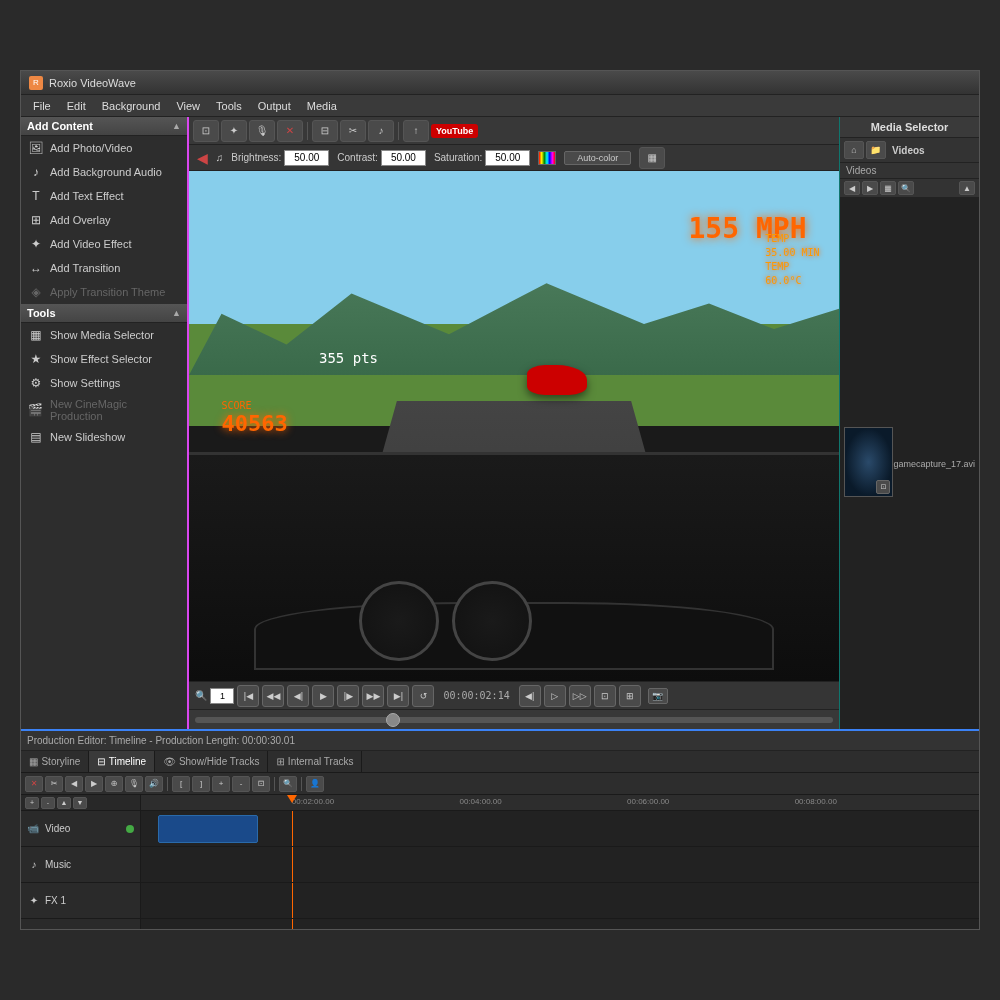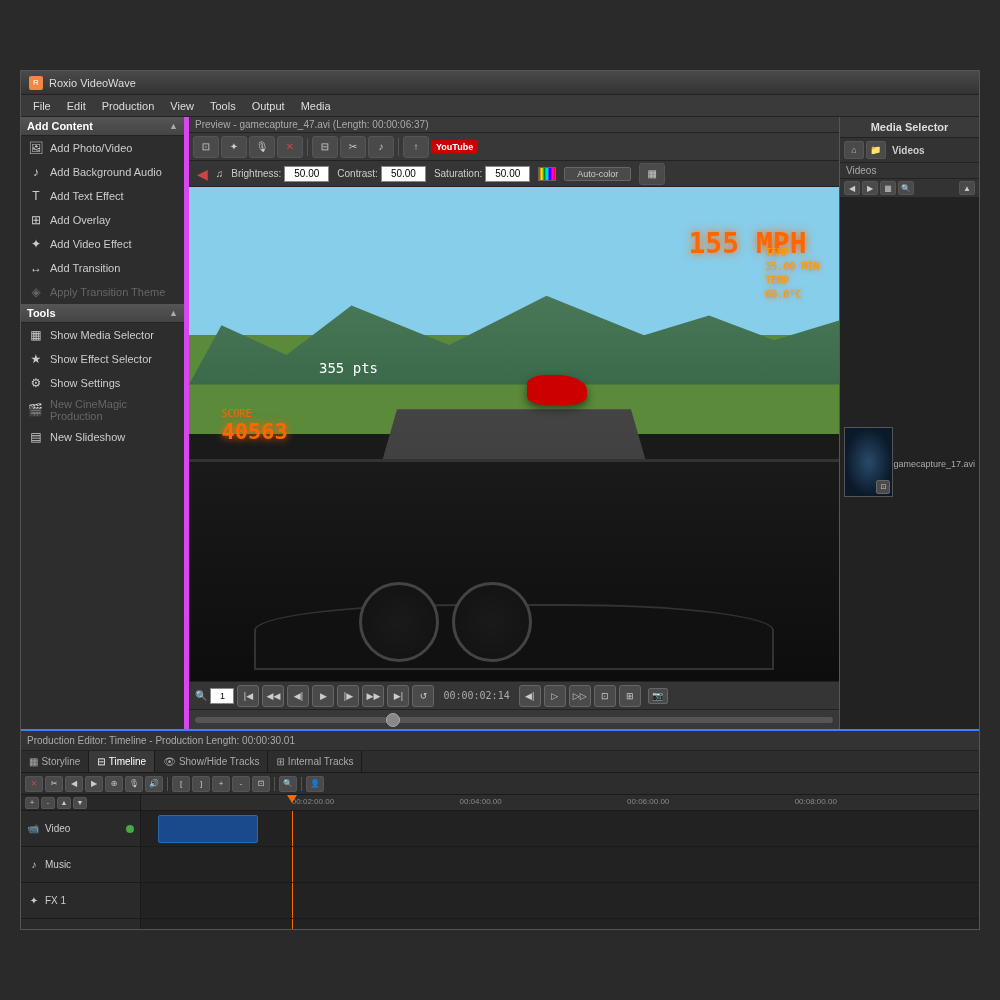--- a/index.html
+++ b/index.html
@@ -78,21 +78,21 @@
     .main-area {
       display: flex;
       flex: 1;
       overflow: hidden;
     }
 
     
     .left-panel {
       width: 168px;
       background: #2d2d2d;
-      border-right: 5px solid #d946ef;
+      border-right: 2px solid #d946ef;
       display: flex;
       flex-direction: column;
       flex-shrink: 0;
       overflow-y: auto;
     }
 
     .panel-section-header {
       background: linear-gradient(to bottom, #555, #444);
       color: #fff;
       padding: 3px 6px;
@@ -730,21 +730,21 @@
     <div class="title-bar">
       <div class="title-bar-icon">
         <span>R</span>
       </div>
       <span class="title-bar-text">Roxio VideoWave</span>
     </div>
 
     <div class="menu-bar">
       <span class="menu-item">File</span>
       <span class="menu-item">Edit</span>
-      <span class="menu-item">Production</span>
+      <span class="menu-item">Background</span>
       <span class="menu-item">View</span>
       <span class="menu-item">Tools</span>
       <span class="menu-item">Output</span>
       <span class="menu-item">Media</span>
     </div>
 
     <div class="main-area">
 
       <div class="left-panel">
         <div class="panel-section-header">
@@ -803,23 +803,20 @@
           <span>New CineMagic Production</span>
         </div>
         <div class="panel-item">
           <div class="panel-item-icon">▤</div>
           <span>New Slideshow</span>
         </div>
       </div>
 
       <div class="center-area">
 
-        <div class="preview-header">
-          <span>Preview - gamecapture_47.avi (Length: 00:00:06:37)</span>
-        </div>
 
         <div class="toolbar">
           <div class="toolbar-btn">⊡</div>
           <div class="toolbar-btn">✦</div>
           <div class="toolbar-btn">🎙</div>
           <div class="toolbar-btn" style="color:#cc4444;">✕</div>
           <div class="toolbar-separator"></div>
           <div class="toolbar-btn">⊟</div>
           <div class="toolbar-btn">✂</div>
           <div class="toolbar-btn">♪</div>

